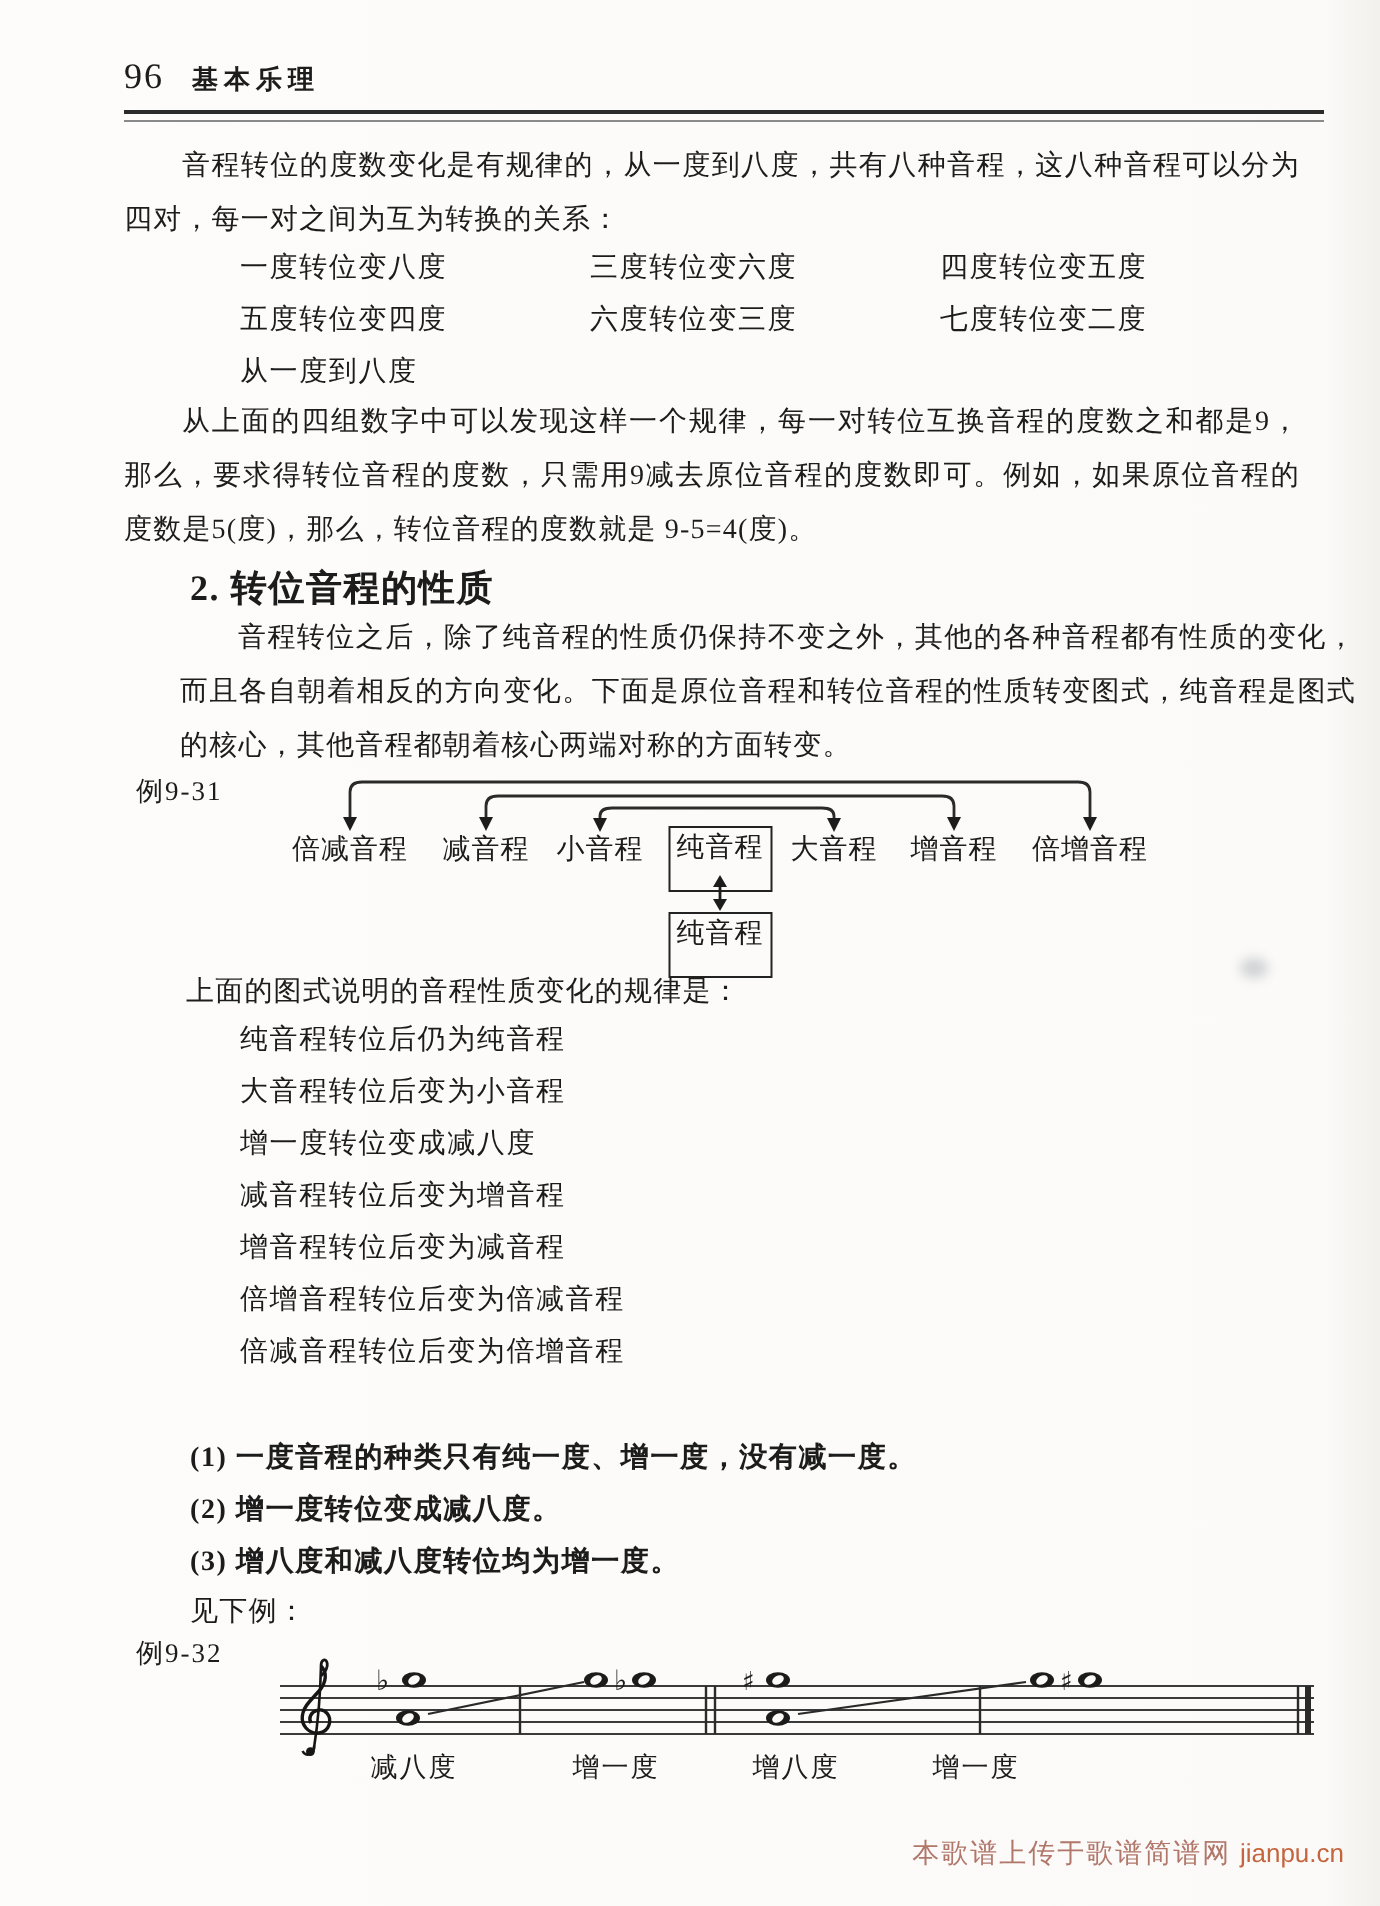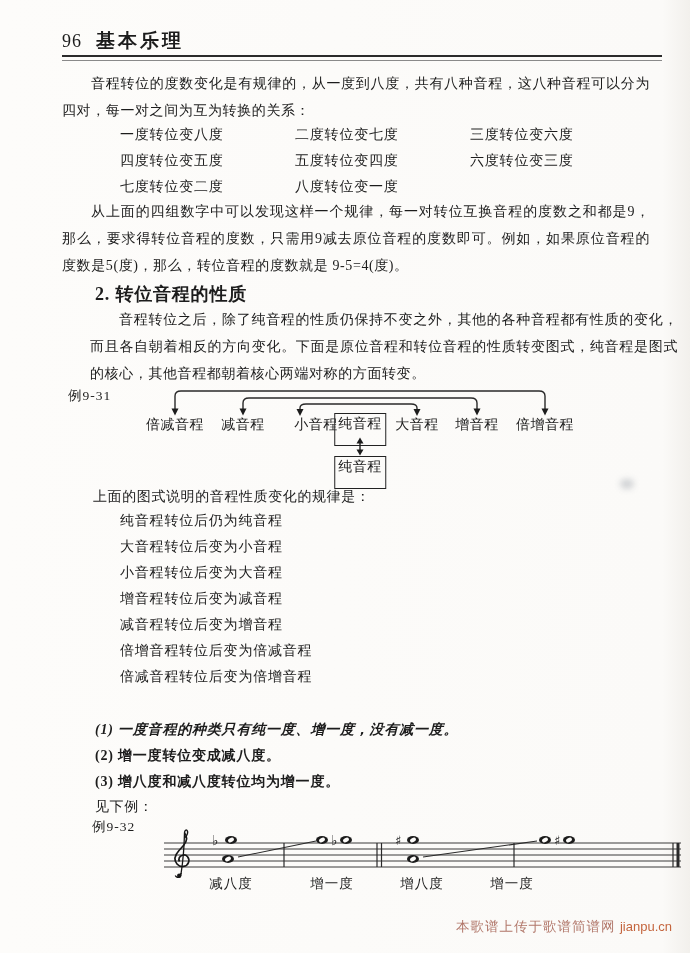--- a/index.html
+++ b/index.html
@@ -11,21 +11,21 @@
     color:#1c1c1c;
     overflow:hidden;
   }
   .abs{position:absolute;}
   .body-text{
     font-size:14px;letter-spacing:0.6px;line-height:27px;
     text-align:justify;word-break:break-all;
   }
   
   .page-number{font-size:18px;letter-spacing:1px;}
-  .book-title{font-size:19px;font-weight:bold;letter-spacing:3px;margin-left:14px;}
+  .book-title{font-size:13px;font-weight:bold;letter-spacing:3px;margin-left:14px;}
   .header-rule{border-top:2.5px solid #2b2b2b;border-bottom:1.5px solid #8a8a8a;height:3px;}
   
   .pairs-grid{display:grid;grid-template-columns:175px 175px auto;padding-left:58px;
     font-size:14px;letter-spacing:0.8px;line-height:26px;}
   
   .section-heading{font-size:18px;font-weight:bold;letter-spacing:0.8px;margin-left:33px;}
   
   .example-label{font-size:13.5px;letter-spacing:1px;}
   
   .diagram{position:absolute;left:78px;top:0;width:470px;height:97px;}
@@ -55,27 +55,26 @@
 
   <div class="abs" style="left:62px;top:28px;white-space:nowrap;">
     <span class="page-number">96</span><span class="book-title">基本乐理</span>
   </div>
   <div class="abs header-rule" style="left:62px;top:55px;width:600px;"></div>
 
   <div class="abs body-text" style="left:62px;top:70px;width:588px;text-indent:29px;">音程转位的度数变化是有规律的，从一度到八度，共有八种音程，这八种音程可以分为四对，每一对之间为互为转换的关系：</div>
 
   <div class="abs pairs-grid" style="left:62px;top:122px;width:588px;">
     <div>一度转位变八度</div>
-    <div>二度转位变七度</div>
     <div>三度转位变六度</div>
     <div>四度转位变五度</div>
     <div>五度转位变四度</div>
     <div>六度转位变三度</div>
     <div>七度转位变二度</div>
-    <div>八度转位变一度</div>
+    <div>从一度到八度</div>
     <div></div>
   </div>
 
   <div class="abs body-text" style="left:62px;top:198px;width:588px;text-indent:29px;">从上面的四组数字中可以发现这样一个规律，每一对转位互换音程的度数之和都是9，那么，要求得转位音程的度数，只需用9减去原位音程的度数即可。例如，如果原位音程的度数是5(度)，那么，转位音程的度数就是 9-5=4(度)。</div>
 
   <div class="abs section-heading" style="left:62px;top:282px;width:588px;">2. 转位音程的性质</div>
 
   <div class="abs body-text" style="left:62px;top:306px;width:588px;text-indent:29px;margin-left:28px;">音程转位之后，除了纯音程的性质仍保持不变之外，其他的各种音程都有性质的变化，而且各自朝着相反的方向变化。下面是原位音程和转位音程的性质转变图式，纯音程是图式的核心，其他音程都朝着核心两端对称的方面转变。</div>
 
   <div class="abs" style="left:62px;top:385px;width:600px;height:97px;">
@@ -94,56 +93,56 @@
           <path d="M401.5,23.5 L408.5,23.5 L405,30.5 Z"></path>
           <path d="M99.5,23.5 L106.5,23.5 L103,30.5 Z"></path>
           <path d="M333.5,23.5 L340.5,23.5 L337,30.5 Z"></path>
           <path d="M156.5,24 L163.5,24 L160,31 Z"></path>
           <path d="M273.5,24 L280.5,24 L277,31 Z"></path>
         </g>
       </svg>
 
       <span class="interval-label" style="left:35px;">倍减音程</span>
       <span class="interval-label" style="left:103px;">减音程</span>
-      <span class="interval-label" style="left:176px;">小音程</span>
+      <span class="interval-label" style="left:160px;">小音程</span>
       <span class="pure-box" style="left:220px;top:28px;">纯音程</span>
       <span class="interval-label" style="left:277px;">大音程</span>
       <span class="interval-label" style="left:337px;">增音程</span>
       <span class="interval-label" style="left:405px;">倍增音程</span>
 
       <svg width="16" height="19" viewBox="0 0 16 19" style="position:absolute;left:212px;top:52px;">
         <line x1="8" y1="4" x2="8" y2="15" stroke="#1c1c1c" stroke-width="1.4"></line>
         <path d="M4.5,6.5 L11.5,6.5 L8,0.5 Z" fill="#1c1c1c"></path>
         <path d="M4.5,12.5 L11.5,12.5 L8,18.5 Z" fill="#1c1c1c"></path>
       </svg>
 
       <span class="pure-box" style="left:220px;top:71px;">纯音程</span>
     </div>
   </div>
 
   <div class="abs body-text" style="left:62px;top:483px;width:588px;text-indent:31px;">上面的图式说明的音程性质变化的规律是：</div>
 
   <div class="abs rules-list" style="left:120px;top:508px;">
     <div>纯音程转位后仍为纯音程</div>
     <div>大音程转位后变为小音程</div>
-    <div>小音程转位后变为大音程</div>
+    <div>增一度转位变成减八度</div>
+    <div>减音程转位后变为增音程</div>
     <div>增音程转位后变为减音程</div>
-    <div>减音程转位后变为增音程</div>
     <div>倍增音程转位后变为倍减音程</div>
     <div>倍减音程转位后变为倍增音程</div>
   </div>
 
 
-  <div class="abs point-line" style="left:95px;top:717px;font-style:italic;">(1) 一度音程的种类只有纯一度、增一度，没有减一度。</div>
+  <div class="abs point-line" style="left:95px;top:717px;">(1) 一度音程的种类只有纯一度、增一度，没有减一度。</div>
   <div class="abs point-line" style="left:95px;top:743px;">(2) 增一度转位变成减八度。</div>
   <div class="abs point-line" style="left:95px;top:769px;">(3) 增八度和减八度转位均为增一度。</div>
 
   <div class="abs body-text" style="left:95px;top:793px;">见下例：</div>
 
-  <div class="abs" style="left:62px;top:816px;width:600px;height:92px;margin-left:24px;">
+  <div class="abs" style="left:62px;top:816px;width:600px;height:92px;">
     <span class="abs example-label" style="left:6px;top:2px;">例9-32</span>
 
     <svg width="520" height="66" viewBox="0 0 520 66" style="position:absolute;left:78px;top:10px;">
       <defs>
         <g id="wholenote">
           <ellipse cx="0" cy="0" rx="6" ry="3.9" fill="#1b1b1b"></ellipse>
           <ellipse cx="0" cy="0" rx="3.1" ry="2.1" fill="#fcfbf9" transform="rotate(-28)"></ellipse>
         </g>
       </defs>
 

